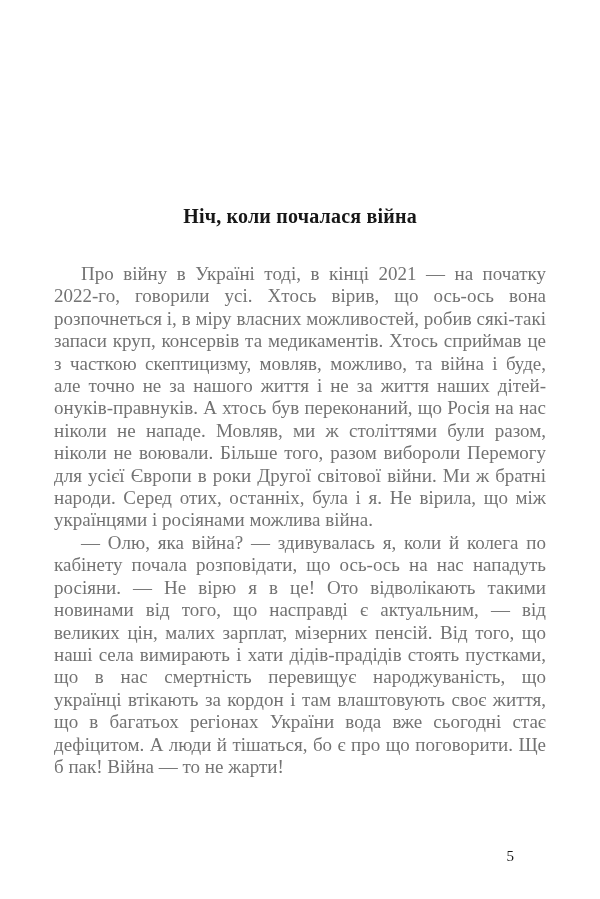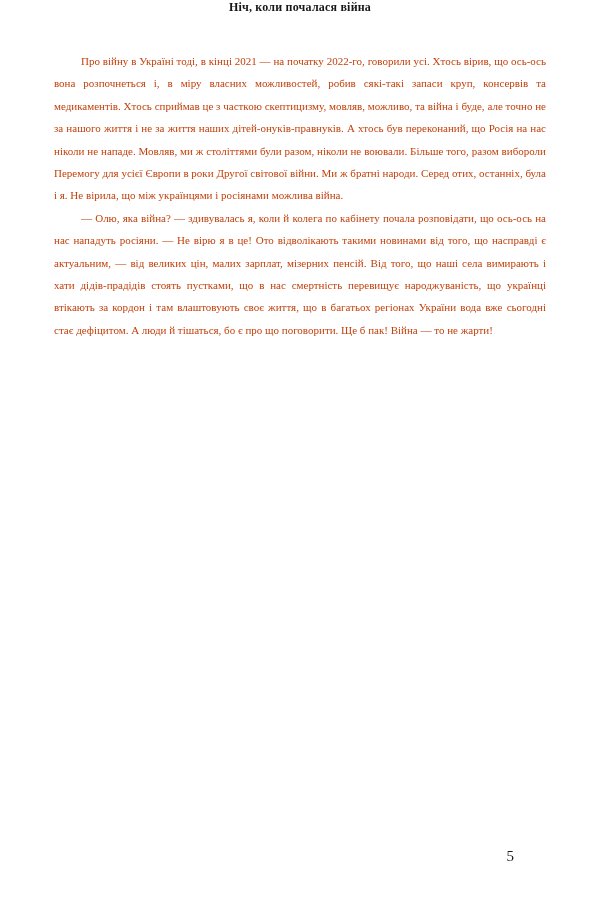--- a/index.html
+++ b/index.html
@@ -16,35 +16,36 @@
     }
     .page {
       position: relative;
       width: 600px;
       height: 899px;
       background: #ffffff;
       box-sizing: border-box;
     }
     .chapter-title {
       margin: 0;
-      font-size: 12px;
+      padding-top: 205px;
+      font-size: 20px;
       font-weight: 700;
       text-align: center;
       letter-spacing: 0.2px;
       color: #171717;
     }
     .body-text {
       margin: 35px 54px 0 54px;
-      font-size: 11px;
+      font-size: 19px;
       line-height: 22.4px;
       text-align: justify;
       text-justify: inter-word;
       hyphens: auto;
       -webkit-hyphens: auto;
-      color: #c2410c;
+      color: #737373;
     }
     .body-text p {
       margin: 0;
       text-indent: 27px;
     }
     .page-number {
       position: absolute;
       right: 86px;
       bottom: 34px;
       font-size: 15px;

